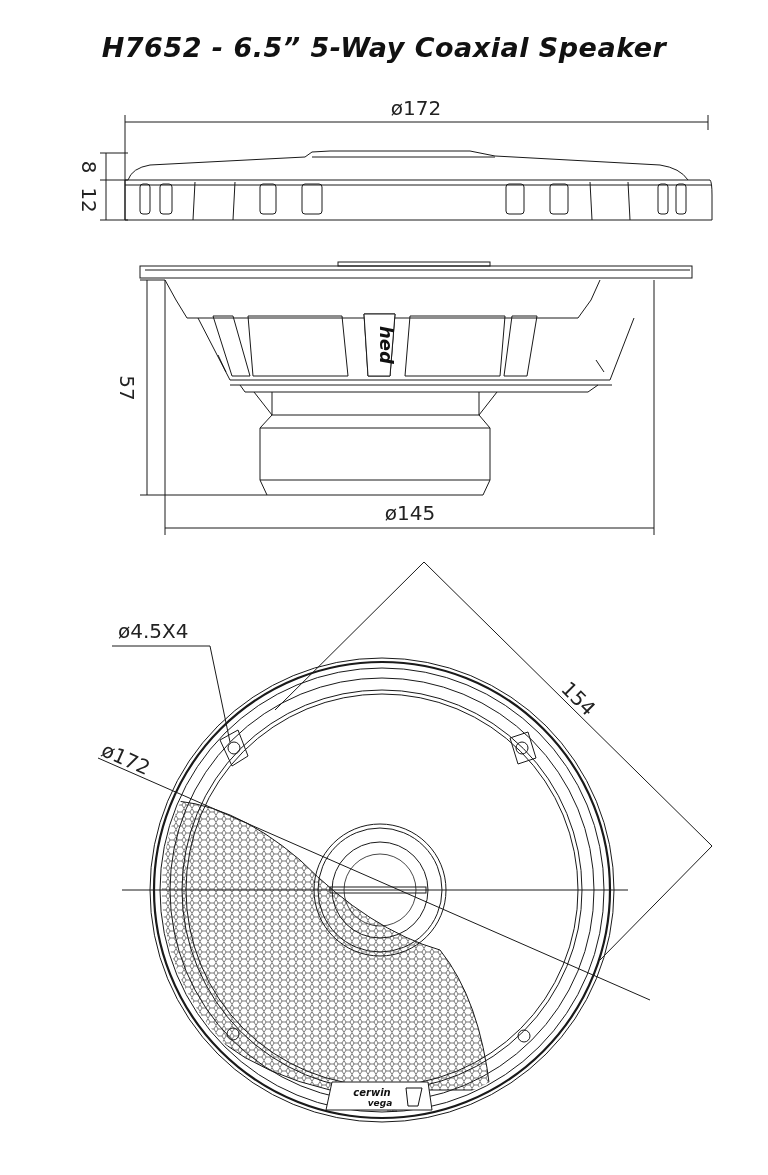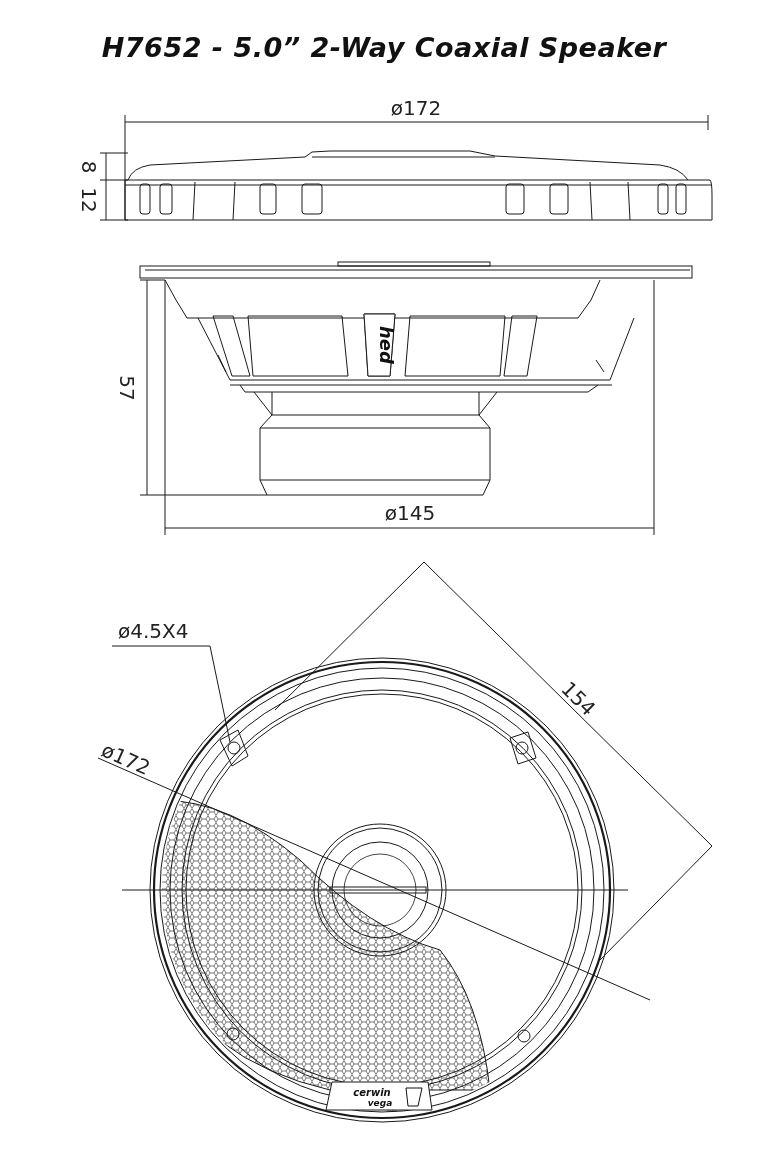--- a/index.html
+++ b/index.html
@@ -8,21 +8,21 @@
     position:absolute; left:0; top:32px; width:768px; text-align:center;
     font-family:"DejaVu Sans", sans-serif; font-weight:bold; font-style:italic;
     font-size:27px; letter-spacing:0.5px; color:#111;
   }
   svg { position:absolute; left:0; top:0; }
   .dim { font-family:"DejaVu Sans", sans-serif; font-size:20px; fill:#222; }
 </style>
 </head>
 <body>
 
-<div class="title">H7652 - 5.0” 2-Way Coaxial Speaker</div>
+<div class="title">H7652 - 6.5” 5-Way Coaxial Speaker</div>
 
 <svg width="768" height="1175" viewBox="0 0 768 1175">
   <defs>
     <pattern id="hex" width="8" height="7" patternUnits="userSpaceOnUse">
       <path d="M2,0 L6,0 L8,3.5 L6,7 L2,7 L0,3.5 Z" fill="none" stroke="#222" stroke-width="0.6"></path>
     </pattern>
     <clipPath id="grilleClip">
       <circle cx="382" cy="890" r="220"></circle>
     </clipPath>
   </defs>

